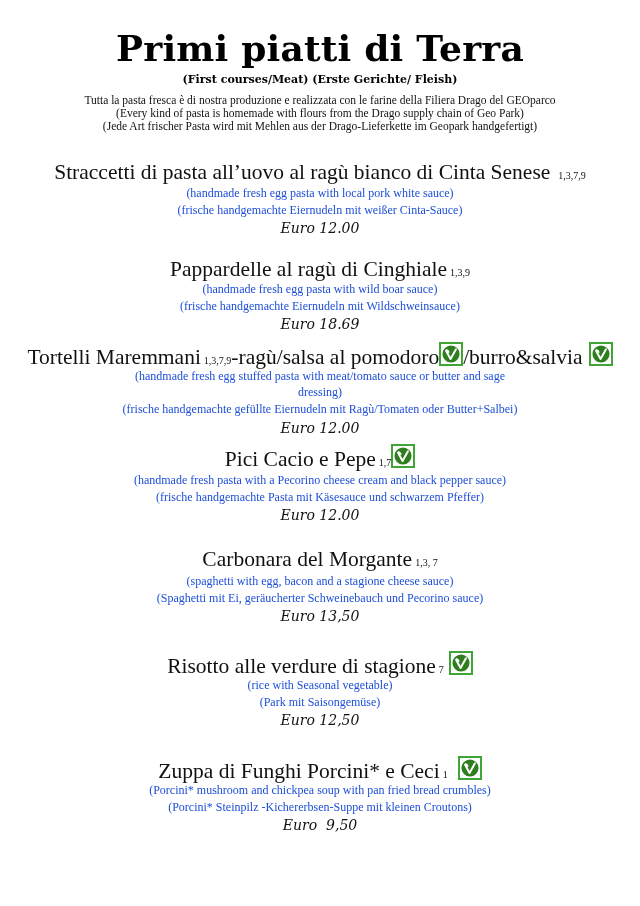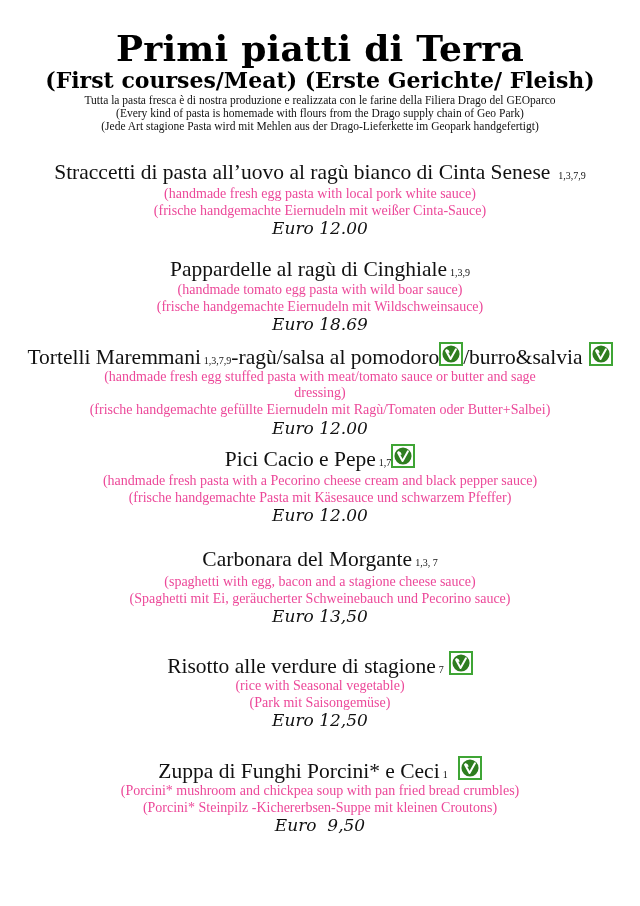--- a/index.html
+++ b/index.html
@@ -1,50 +1,50 @@
 <!DOCTYPE html>
 <html><head>
 <meta charset="utf-8">
 <style>
   html, body { margin: 0; padding: 0; background: #ffffff; }
   body { width: 640px; height: 906px; position: relative; overflow: hidden; color: #111; font-family: "DejaVu Serif", "Liberation Serif", serif; }
   .line { position: absolute; left: 0; width: 640px; text-align: center; white-space: nowrap; }
   .title { font-family: "DejaVu Serif", serif; font-weight: bold; font-size: 36px; letter-spacing: 0.2px; top: 26px; line-height: 44px; color: #000; }
-  .subtitle { font-family: "DejaVu Serif", serif; font-weight: bold; font-size: 22px; top: 69px; line-height: 22px; color: #000; }
+  .subtitle { font-family: "DejaVu Serif", serif; font-weight: bold; font-size: 11px; top: 69px; line-height: 22px; color: #000; }
   .note { font-family: "Liberation Serif", serif; font-size: 11.5px; line-height: 13px; color: #111; }
   .dish { font-family: "Liberation Serif", serif; font-size: 21.5px; line-height: 24px; color: #111; }
-  .desc { font-family: "Liberation Serif", serif; font-size: 14px; line-height: 17px; color: #ec4899; }
-  .price { font-family: "DejaVu Serif", serif; font-style: italic; font-size: 17px; line-height: 20px; color: #111; }
+  .desc { font-family: "Liberation Serif", serif; font-size: 12px; line-height: 17px; color: #1d4ed8; }
+  .price { font-family: "DejaVu Serif", serif; font-style: italic; font-size: 14px; line-height: 20px; color: #111; }
   .allergens { font-size: 10px; vertical-align: baseline; margin-left: 3px; letter-spacing: 0px; }
   .veg { display: inline-block; width: 24px; height: 24px; vertical-align: -2px; box-sizing: border-box; border: 2px solid #3fa535; background: #fff; position: relative; }
   .veg svg { position: absolute; left: 1px; top: 1px; width: 18px; height: 18px; }
 </style>
 </head>
 <body>
 
 <div class="line title">Primi piatti di Terra</div>
 <div class="line subtitle">(First courses/Meat) (Erste Gerichte/ Fleish)</div>
 <div class="line note" style="top:94px">Tutta la pasta fresca è di nostra produzione e realizzata con le farine della Filiera Drago del GEOparco</div>
 <div class="line note" style="top:107px">(Every kind of pasta is homemade with flours from the Drago supply chain of Geo Park)</div>
-<div class="line note" style="top:120px">(Jede Art stagione Pasta wird mit Mehlen aus der Drago-Lieferkette im Geopark handgefertigt)</div>
+<div class="line note" style="top:120px">(Jede Art frischer Pasta wird mit Mehlen aus der Drago-Lieferkette im Geopark handgefertigt)</div>
 
 <div>
   <div class="line dish" style="top:160px">
     <span>Straccetti di pasta all’uovo al ragù bianco di Cinta Senese</span><span class="allergens" style="margin-left:8px">1,3,7,9</span>
   </div>
   <div class="line desc" style="top:185px">(handmade fresh egg pasta with local pork white sauce)</div>
   <div class="line desc" style="top:202px">(frische handgemachte Eiernudeln mit weißer Cinta-Sauce)</div>
   <div class="line price" style="top:218px">Euro 12.00</div>
 </div>
 
 <div>
   <div class="line dish" style="top:257px">
     <span>Pappardelle al ragù di Cinghiale</span><span class="allergens">1,3,9</span>
   </div>
-  <div class="line desc" style="top:281px">(handmade tomato egg pasta with wild boar sauce)</div>
+  <div class="line desc" style="top:281px">(handmade fresh egg pasta with wild boar sauce)</div>
   <div class="line desc" style="top:298px">(frische handgemachte Eiernudeln mit Wildschweinsauce)</div>
   <div class="line price" style="top:314px">Euro 18.69</div>
 </div>
 
 <div>
   <div class="line dish" style="top:342px">
     <span>Tortelli Maremmani</span><span class="allergens">1,3,7,9</span><span>-ragù/salsa al pomodoro</span><span class="veg"><svg viewBox="0 0 20 20">
           <circle cx="10" cy="10" r="9.5" fill="#2e7d1f"></circle>
           <path d="M4.5 6.5 L9.5 15.5 L15.5 4.8" stroke="#fff" stroke-width="2.2" fill="none" stroke-linecap="round" stroke-linejoin="round"></path>
           <path d="M4.2 4.5 C7 4.8 8.5 6.5 8.3 9 C6 8.8 4.6 7.2 4.2 4.5 Z" fill="#fff"></path>

